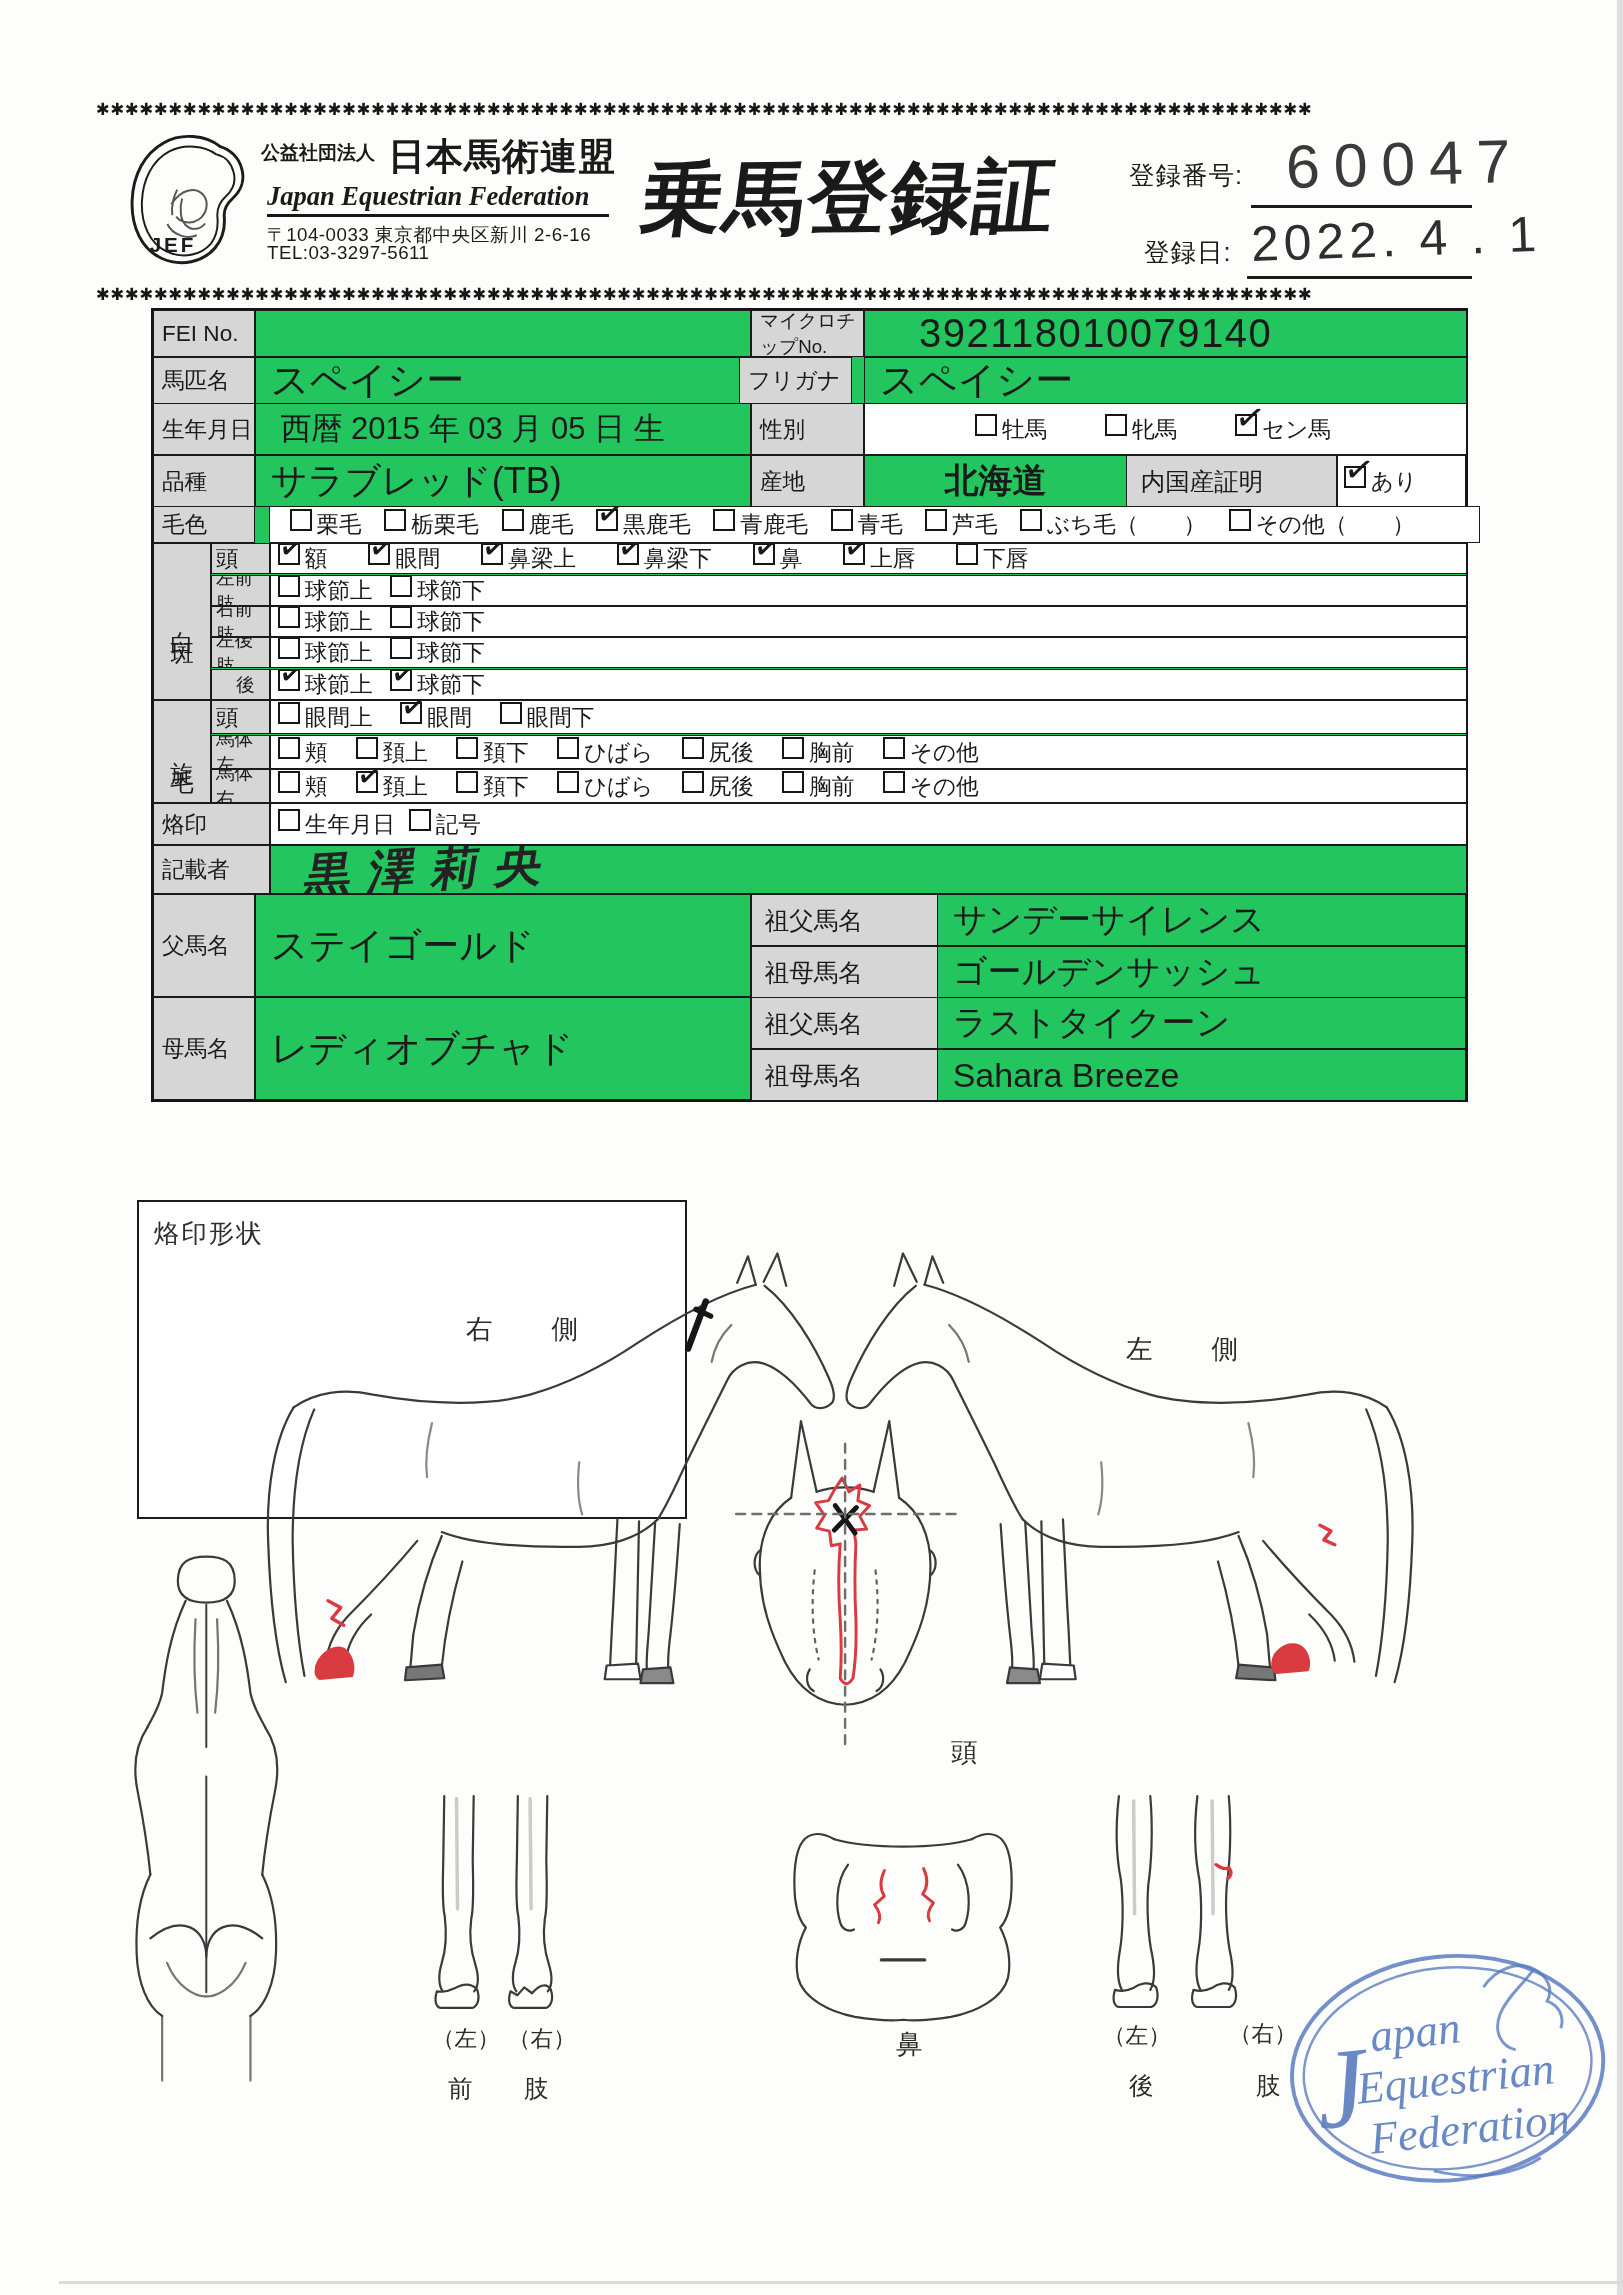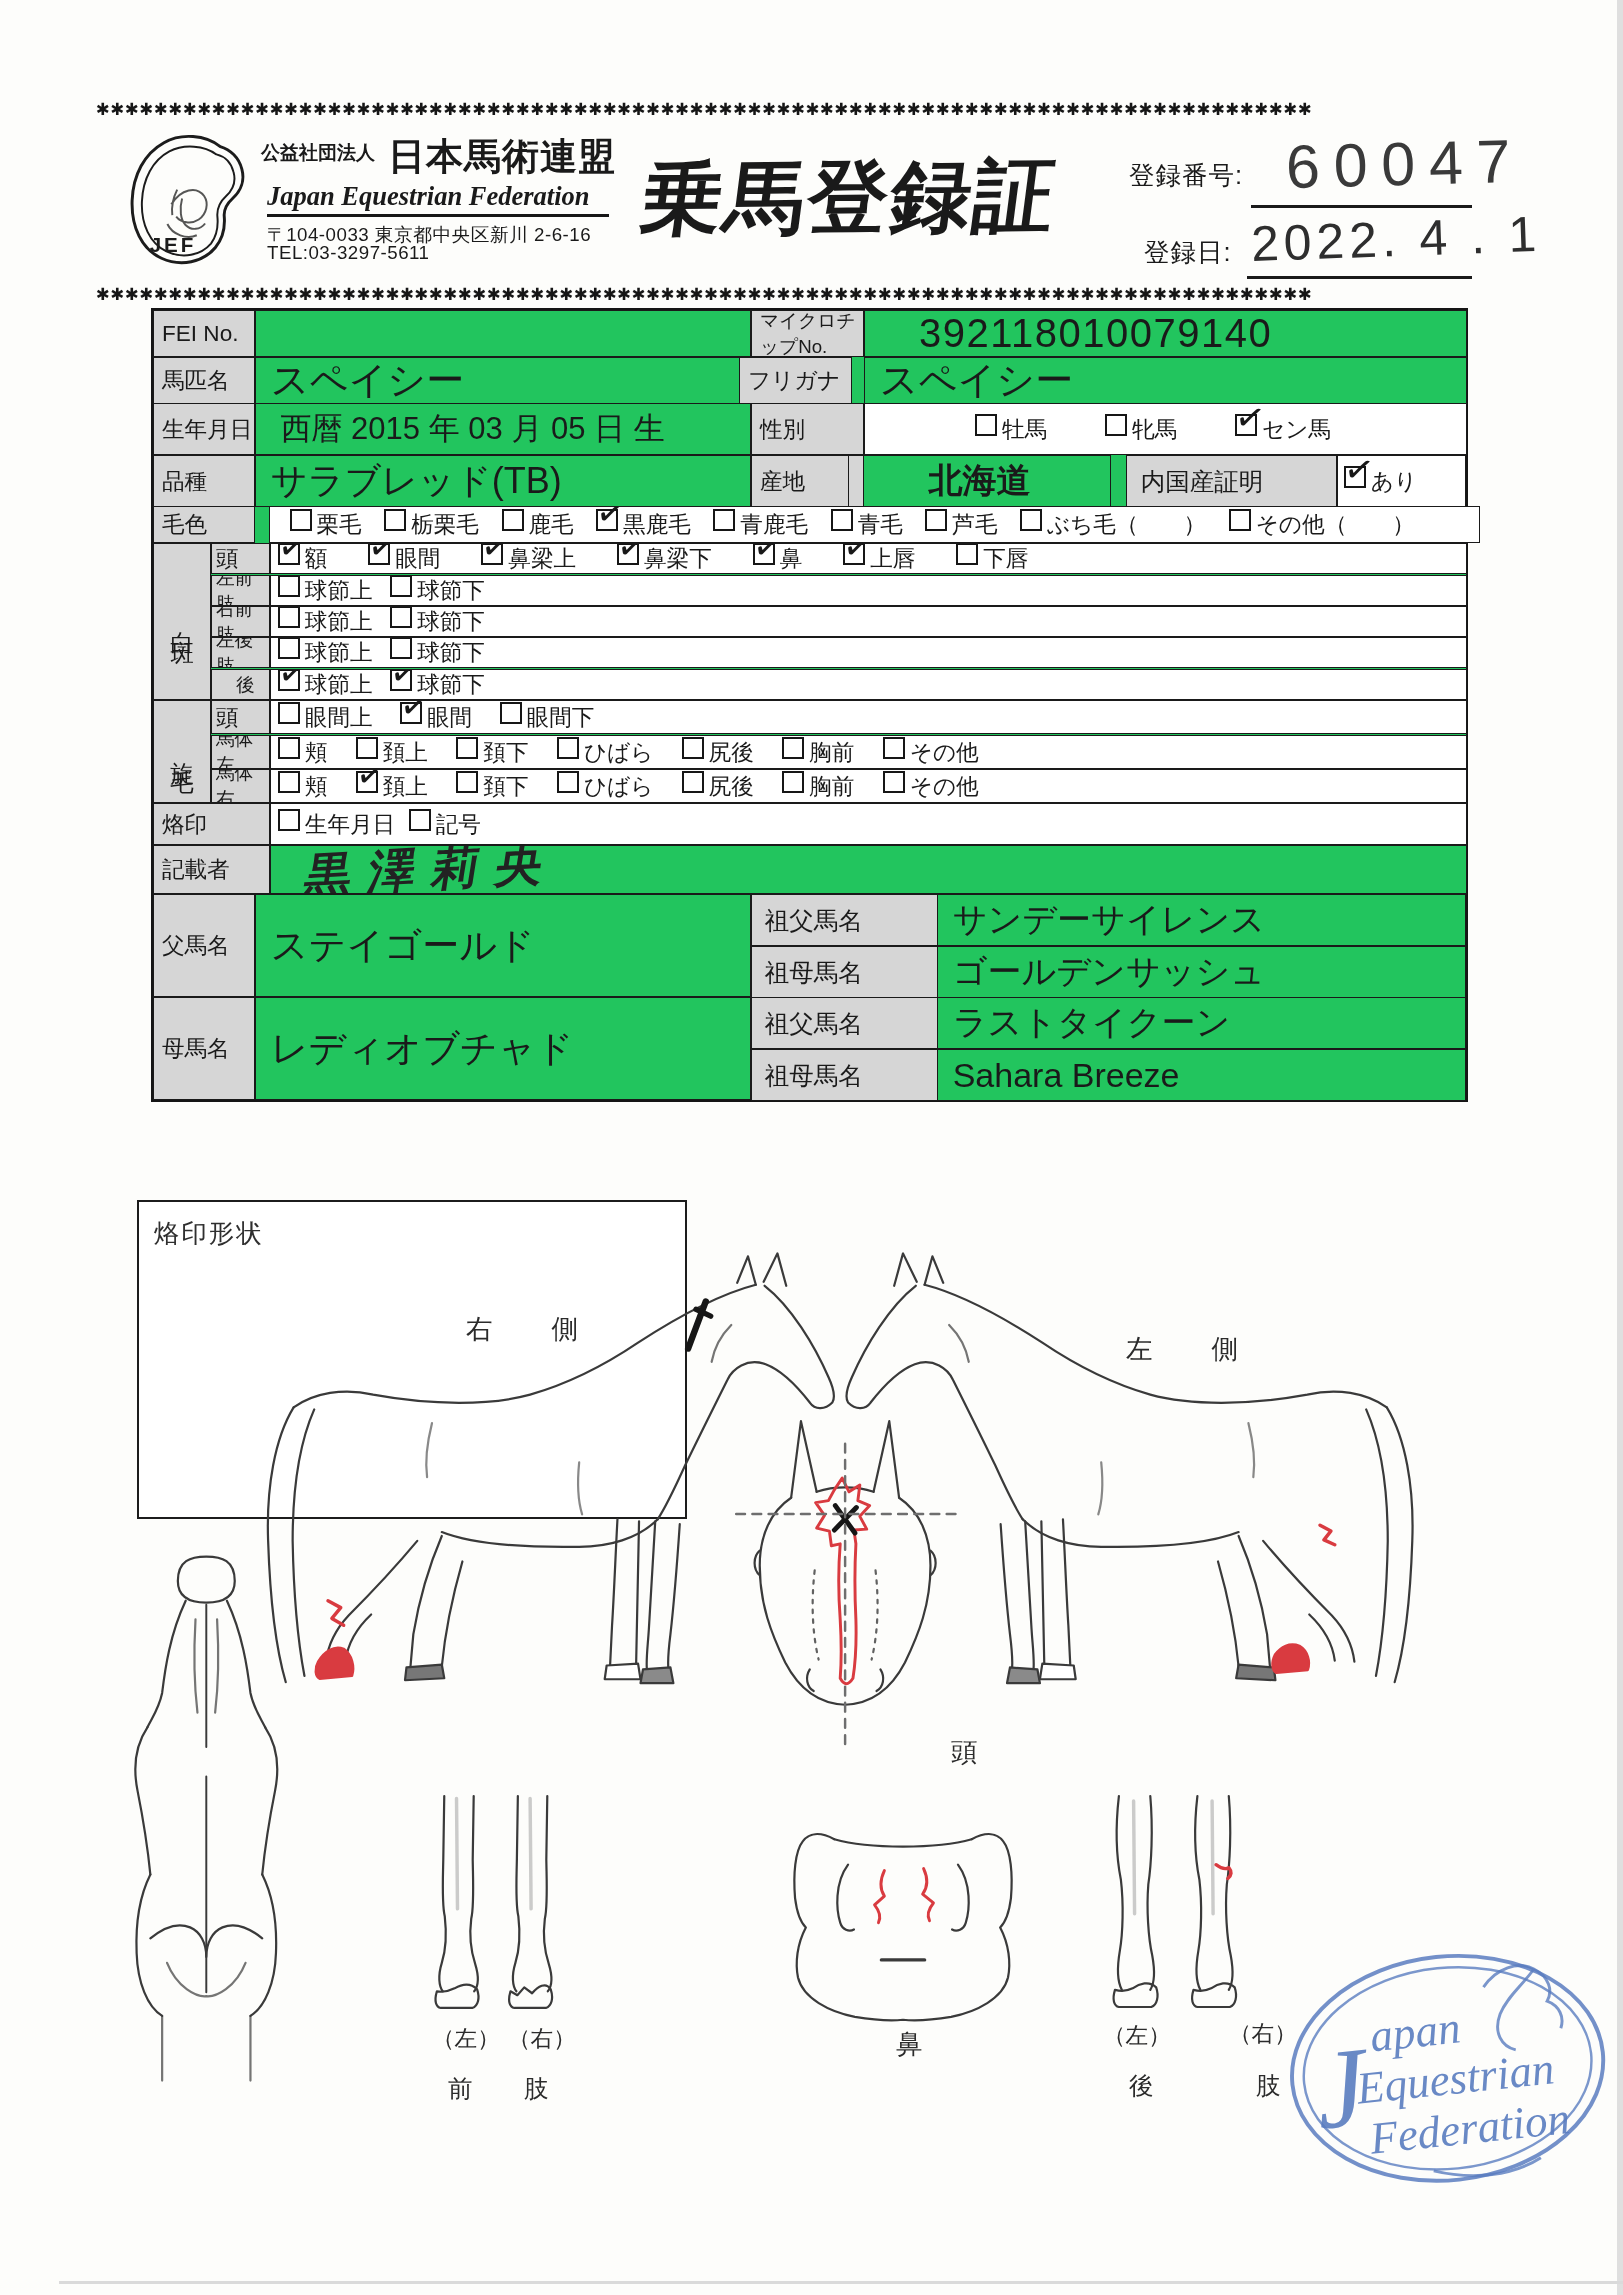--- a/index.html
+++ b/index.html
@@ -109,21 +109,21 @@
         </span>
         <span class="opt on">
           <span class="box"></span>
           <span>セン馬</span>
         </span>
       </div>
 
     <div class="cell lab" style="left:0;top:145px;width:102px;height:52px;">品種</div>
     <div class="cell val" style="left:102px;top:145px;width:496px;height:52px;font-size:36px;">サラブレッド(TB)</div>
     <div class="cell lab" style="left:598px;top:145px;width:113px;height:52px;">産地</div>
-    <div class="cell val" style="left:695px;top:145px;width:263px;height:52px;font-size:34px;font-weight:bold;justify-content:center;padding-left:0;">北海道</div>
+    <div class="cell val" style="left:711px;top:145px;width:263px;height:52px;font-size:34px;font-weight:bold;justify-content:center;padding-left:0;">北海道</div>
     <div class="cell lab" style="left:973px;top:145px;width:211px;height:52px;font-size:24.5px;padding-left:13.7px;">内国産証明</div>
     <div class="cell cg g-ari" style="left:1184px;top:145px;width:129px;height:52px;">
         <span class="opt on">
           <span class="box"></span>
           <span>あり</span>
         </span>
       </div>
 
     <div class="cell lab" style="left:0;top:196px;width:102px;height:37px;">毛色</div>
     <div class="cell cg g-coat" style="left:116px;top:196px;width:1211px;height:37px;">

